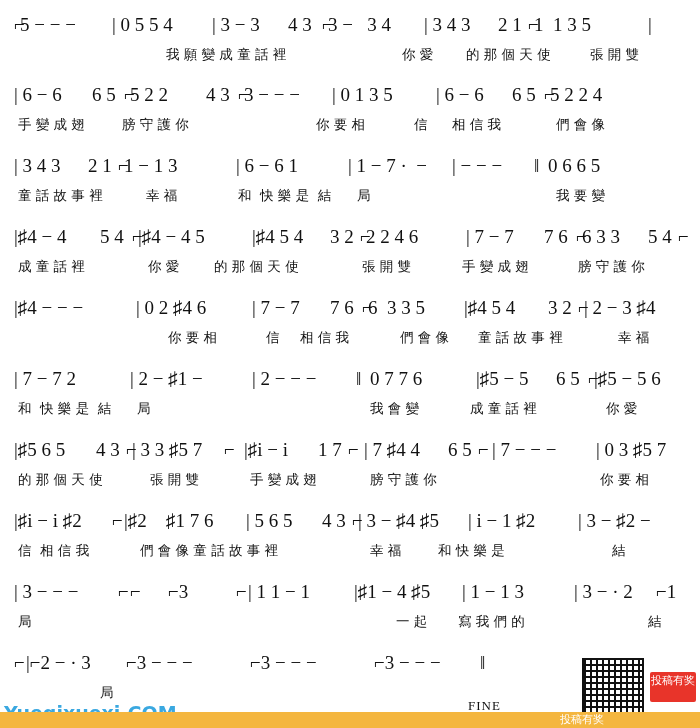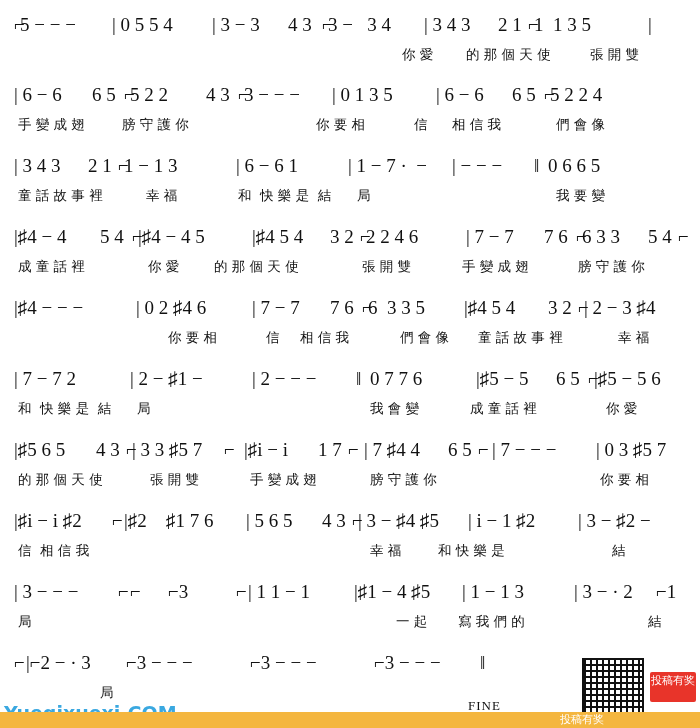--- a/index.html
+++ b/index.html
@@ -137,21 +137,21 @@
   }
 </style>
 </head>
 <body>
 
 <div id="sheet">
 
   <div id="systems-root">
       <div class="staff-line" style="top: 14px;">
         <div class="notes"><span class="seg" style="left: 14px;">⌐</span><span class="seg" style="left: 20px;">5 − − −</span><span class="seg" style="left: 112px;">| 0 5 5 4</span><span class="seg" style="left: 212px;">| 3 − 3</span><span class="seg" style="left: 288px;">4 3</span><span class="seg" style="left: 322px;">⌐</span><span class="seg" style="left: 328px;">3 −   3 4</span><span class="seg" style="left: 424px;">| 3 4 3</span><span class="seg" style="left: 498px;">2 1</span><span class="seg" style="left: 528px;">⌐</span><span class="seg" style="left: 534px;">1  1 3 5</span><span class="seg" style="left: 648px;">|</span></div>
-        <div class="lyrics"><span class="seg" style="left: 402px;">你 愛</span><span class="seg" style="left: 466px;">的 那 個 天 使</span><span class="seg" style="left: 590px;">張 開 雙</span></div>
+        <div class="lyrics"><span class="seg" style="left: 166px;">我 願 變 成 童 話 裡</span><span class="seg" style="left: 402px;">你 愛</span><span class="seg" style="left: 466px;">的 那 個 天 使</span><span class="seg" style="left: 590px;">張 開 雙</span></div>
       </div>
       <div class="staff-line" style="top: 84px;">
         <div class="notes"><span class="seg" style="left: 14px;">| 6 − 6</span><span class="seg" style="left: 92px;">6 5</span><span class="seg" style="left: 124px;">⌐</span><span class="seg" style="left: 130px;">5 2 2</span><span class="seg" style="left: 206px;">4 3</span><span class="seg" style="left: 238px;">⌐</span><span class="seg" style="left: 244px;">3 − − −</span><span class="seg" style="left: 332px;">| 0 1 3 5</span><span class="seg" style="left: 436px;">| 6 − 6</span><span class="seg" style="left: 512px;">6 5</span><span class="seg" style="left: 544px;">⌐</span><span class="seg" style="left: 550px;">5 2 2 4</span></div>
         <div class="lyrics"><span class="seg" style="left: 18px;">手 變 成 翅</span><span class="seg" style="left: 122px;">膀 守 護 你</span><span class="seg" style="left: 316px;">你 要 相</span><span class="seg" style="left: 414px;">信</span><span class="seg" style="left: 452px;">相 信 我</span><span class="seg" style="left: 556px;">們 會 像</span></div>
       </div>
       <div class="staff-line" style="top: 155px;">
         <div class="notes"><span class="seg" style="left: 14px;">| 3 4 3</span><span class="seg" style="left: 88px;">2 1</span><span class="seg" style="left: 118px;">⌐</span><span class="seg" style="left: 124px;">1 − 1 3</span><span class="seg" style="left: 236px;">| 6 − 6 1</span><span class="seg" style="left: 348px;">| 1 − 7 ·  −</span><span class="seg" style="left: 452px;">| − − −</span><span class="seg" style="left: 534px;">‖</span><span class="seg" style="left: 548px;">0 6 6 5</span></div>
         <div class="lyrics"><span class="seg" style="left: 18px;">童 話 故 事 裡</span><span class="seg" style="left: 146px;">幸 福</span><span class="seg" style="left: 238px;">和  快 樂 是  結      局</span><span class="seg" style="left: 556px;">我 要 變</span></div>
       </div>
       <div class="staff-line" style="top: 226px;">
@@ -165,21 +165,21 @@
       <div class="staff-line" style="top: 368px;">
         <div class="notes"><span class="seg" style="left: 14px;">| 7 − 7 2</span><span class="seg" style="left: 130px;">| 2 − ♯1 −</span><span class="seg" style="left: 252px;">| 2 − − −</span><span class="seg" style="left: 356px;">‖</span><span class="seg" style="left: 370px;">0 7 7 6</span><span class="seg" style="left: 476px;">|♯5 − 5</span><span class="seg" style="left: 556px;">6 5</span><span class="seg" style="left: 588px;">⌐</span><span class="seg" style="left: 594px;">|♯5 − 5 6</span></div>
         <div class="lyrics"><span class="seg" style="left: 18px;">和  快 樂 是  結      局</span><span class="seg" style="left: 370px;">我 會 變</span><span class="seg" style="left: 470px;">成 童 話 裡</span><span class="seg" style="left: 606px;">你 愛</span></div>
       </div>
       <div class="staff-line" style="top: 439px;">
         <div class="notes"><span class="seg" style="left: 14px;">|♯5 6 5</span><span class="seg" style="left: 96px;">4 3</span><span class="seg" style="left: 126px;">⌐</span><span class="seg" style="left: 132px;">| 3 3 ♯5 7</span><span class="seg" style="left: 224px;">⌐</span><span class="seg" style="left: 244px;">|♯i − i</span><span class="seg" style="left: 318px;">1 7</span><span class="seg" style="left: 348px;">⌐</span><span class="seg" style="left: 364px;">| 7 ♯4 4</span><span class="seg" style="left: 448px;">6 5</span><span class="seg" style="left: 478px;">⌐</span><span class="seg" style="left: 492px;">| 7 − − −</span><span class="seg" style="left: 596px;">| 0 3 ♯5 7</span></div>
         <div class="lyrics"><span class="seg" style="left: 18px;">的 那 個 天 使</span><span class="seg" style="left: 150px;">張 開 雙</span><span class="seg" style="left: 250px;">手 變 成 翅</span><span class="seg" style="left: 370px;">膀 守 護 你</span><span class="seg" style="left: 600px;">你 要 相</span></div>
       </div>
       <div class="staff-line" style="top: 510px;">
         <div class="notes"><span class="seg" style="left: 14px;">|♯i − i ♯2</span><span class="seg" style="left: 112px;">⌐</span><span class="seg" style="left: 124px;">|♯2</span><span class="seg" style="left: 166px;">♯1 7 6</span><span class="seg" style="left: 246px;">| 5 6 5</span><span class="seg" style="left: 322px;">4 3</span><span class="seg" style="left: 352px;">⌐</span><span class="seg" style="left: 358px;">| 3 − ♯4 ♯5</span><span class="seg" style="left: 468px;">| i − 1 ♯2</span><span class="seg" style="left: 578px;">| 3 − ♯2 −</span></div>
-        <div class="lyrics"><span class="seg" style="left: 18px;">信  相 信 我</span><span class="seg" style="left: 370px;">幸 福</span><span class="seg" style="left: 438px;">和 快 樂 是</span><span class="seg" style="left: 612px;">結</span></div>
+        <div class="lyrics"><span class="seg" style="left: 18px;">信  相 信 我</span><span class="seg" style="left: 140px;">們 會 像 童 話 故 事 裡</span><span class="seg" style="left: 370px;">幸 福</span><span class="seg" style="left: 438px;">和 快 樂 是</span><span class="seg" style="left: 612px;">結</span></div>
       </div>
       <div class="staff-line" style="top: 581px;">
         <div class="notes"><span class="seg" style="left: 14px;">| 3 − − −</span><span class="seg" style="left: 118px;">⌐</span><span class="seg" style="left: 130px;">⌐</span><span class="seg" style="left: 168px;">⌐3</span><span class="seg" style="left: 236px;">⌐</span><span class="seg" style="left: 248px;">| 1 1 − 1</span><span class="seg" style="left: 354px;">|♯1 − 4 ♯5</span><span class="seg" style="left: 462px;">| 1 − 1 3</span><span class="seg" style="left: 574px;">| 3 − · 2</span><span class="seg" style="left: 656px;">⌐1</span></div>
         <div class="lyrics"><span class="seg" style="left: 18px;">局</span><span class="seg" style="left: 396px;">一 起</span><span class="seg" style="left: 458px;">寫 我 們 的</span><span class="seg" style="left: 648px;">結</span></div>
       </div>
       <div class="staff-line" style="top: 652px;">
         <div class="notes"><span class="seg" style="left: 14px;">⌐</span><span class="seg" style="left: 26px;">|⌐2 − · 3</span><span class="seg" style="left: 126px;">⌐3 − − −</span><span class="seg" style="left: 250px;">⌐3 − − −</span><span class="seg" style="left: 374px;">⌐3 − − −</span><span class="seg" style="left: 480px;">‖</span></div>
         <div class="lyrics"><span class="seg" style="left: 100px;">局</span></div>
       </div>
     </div>

